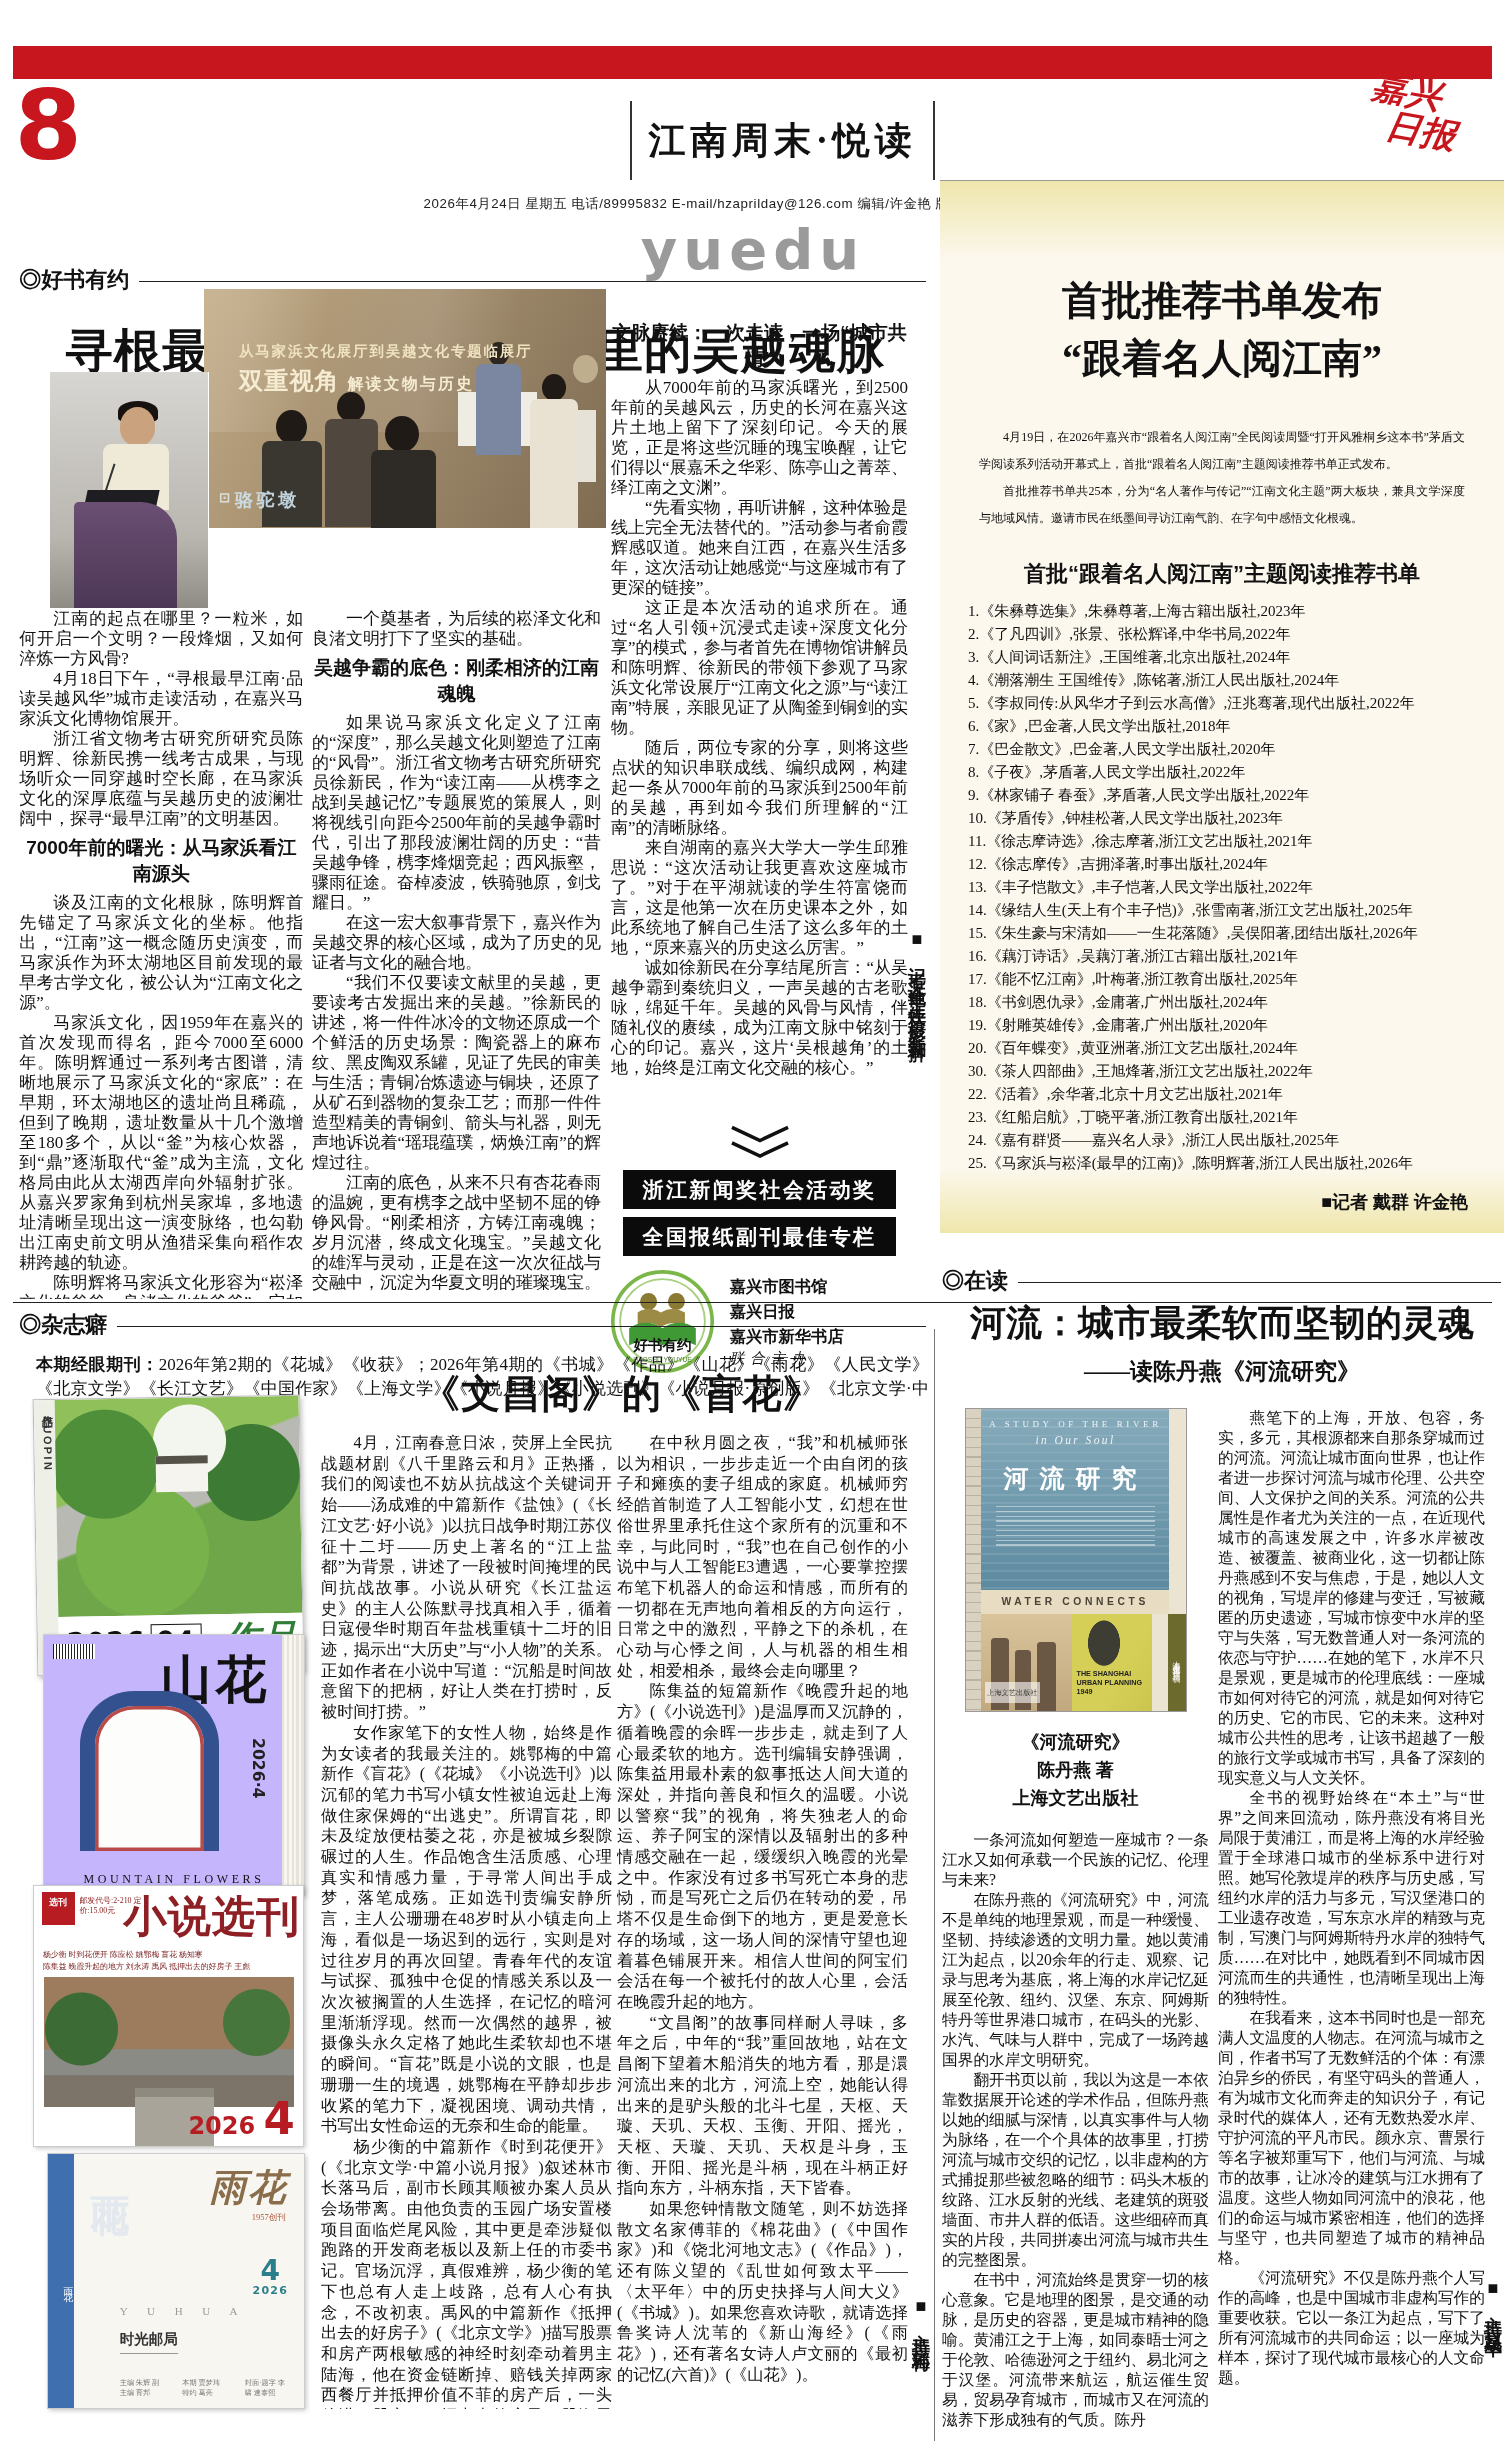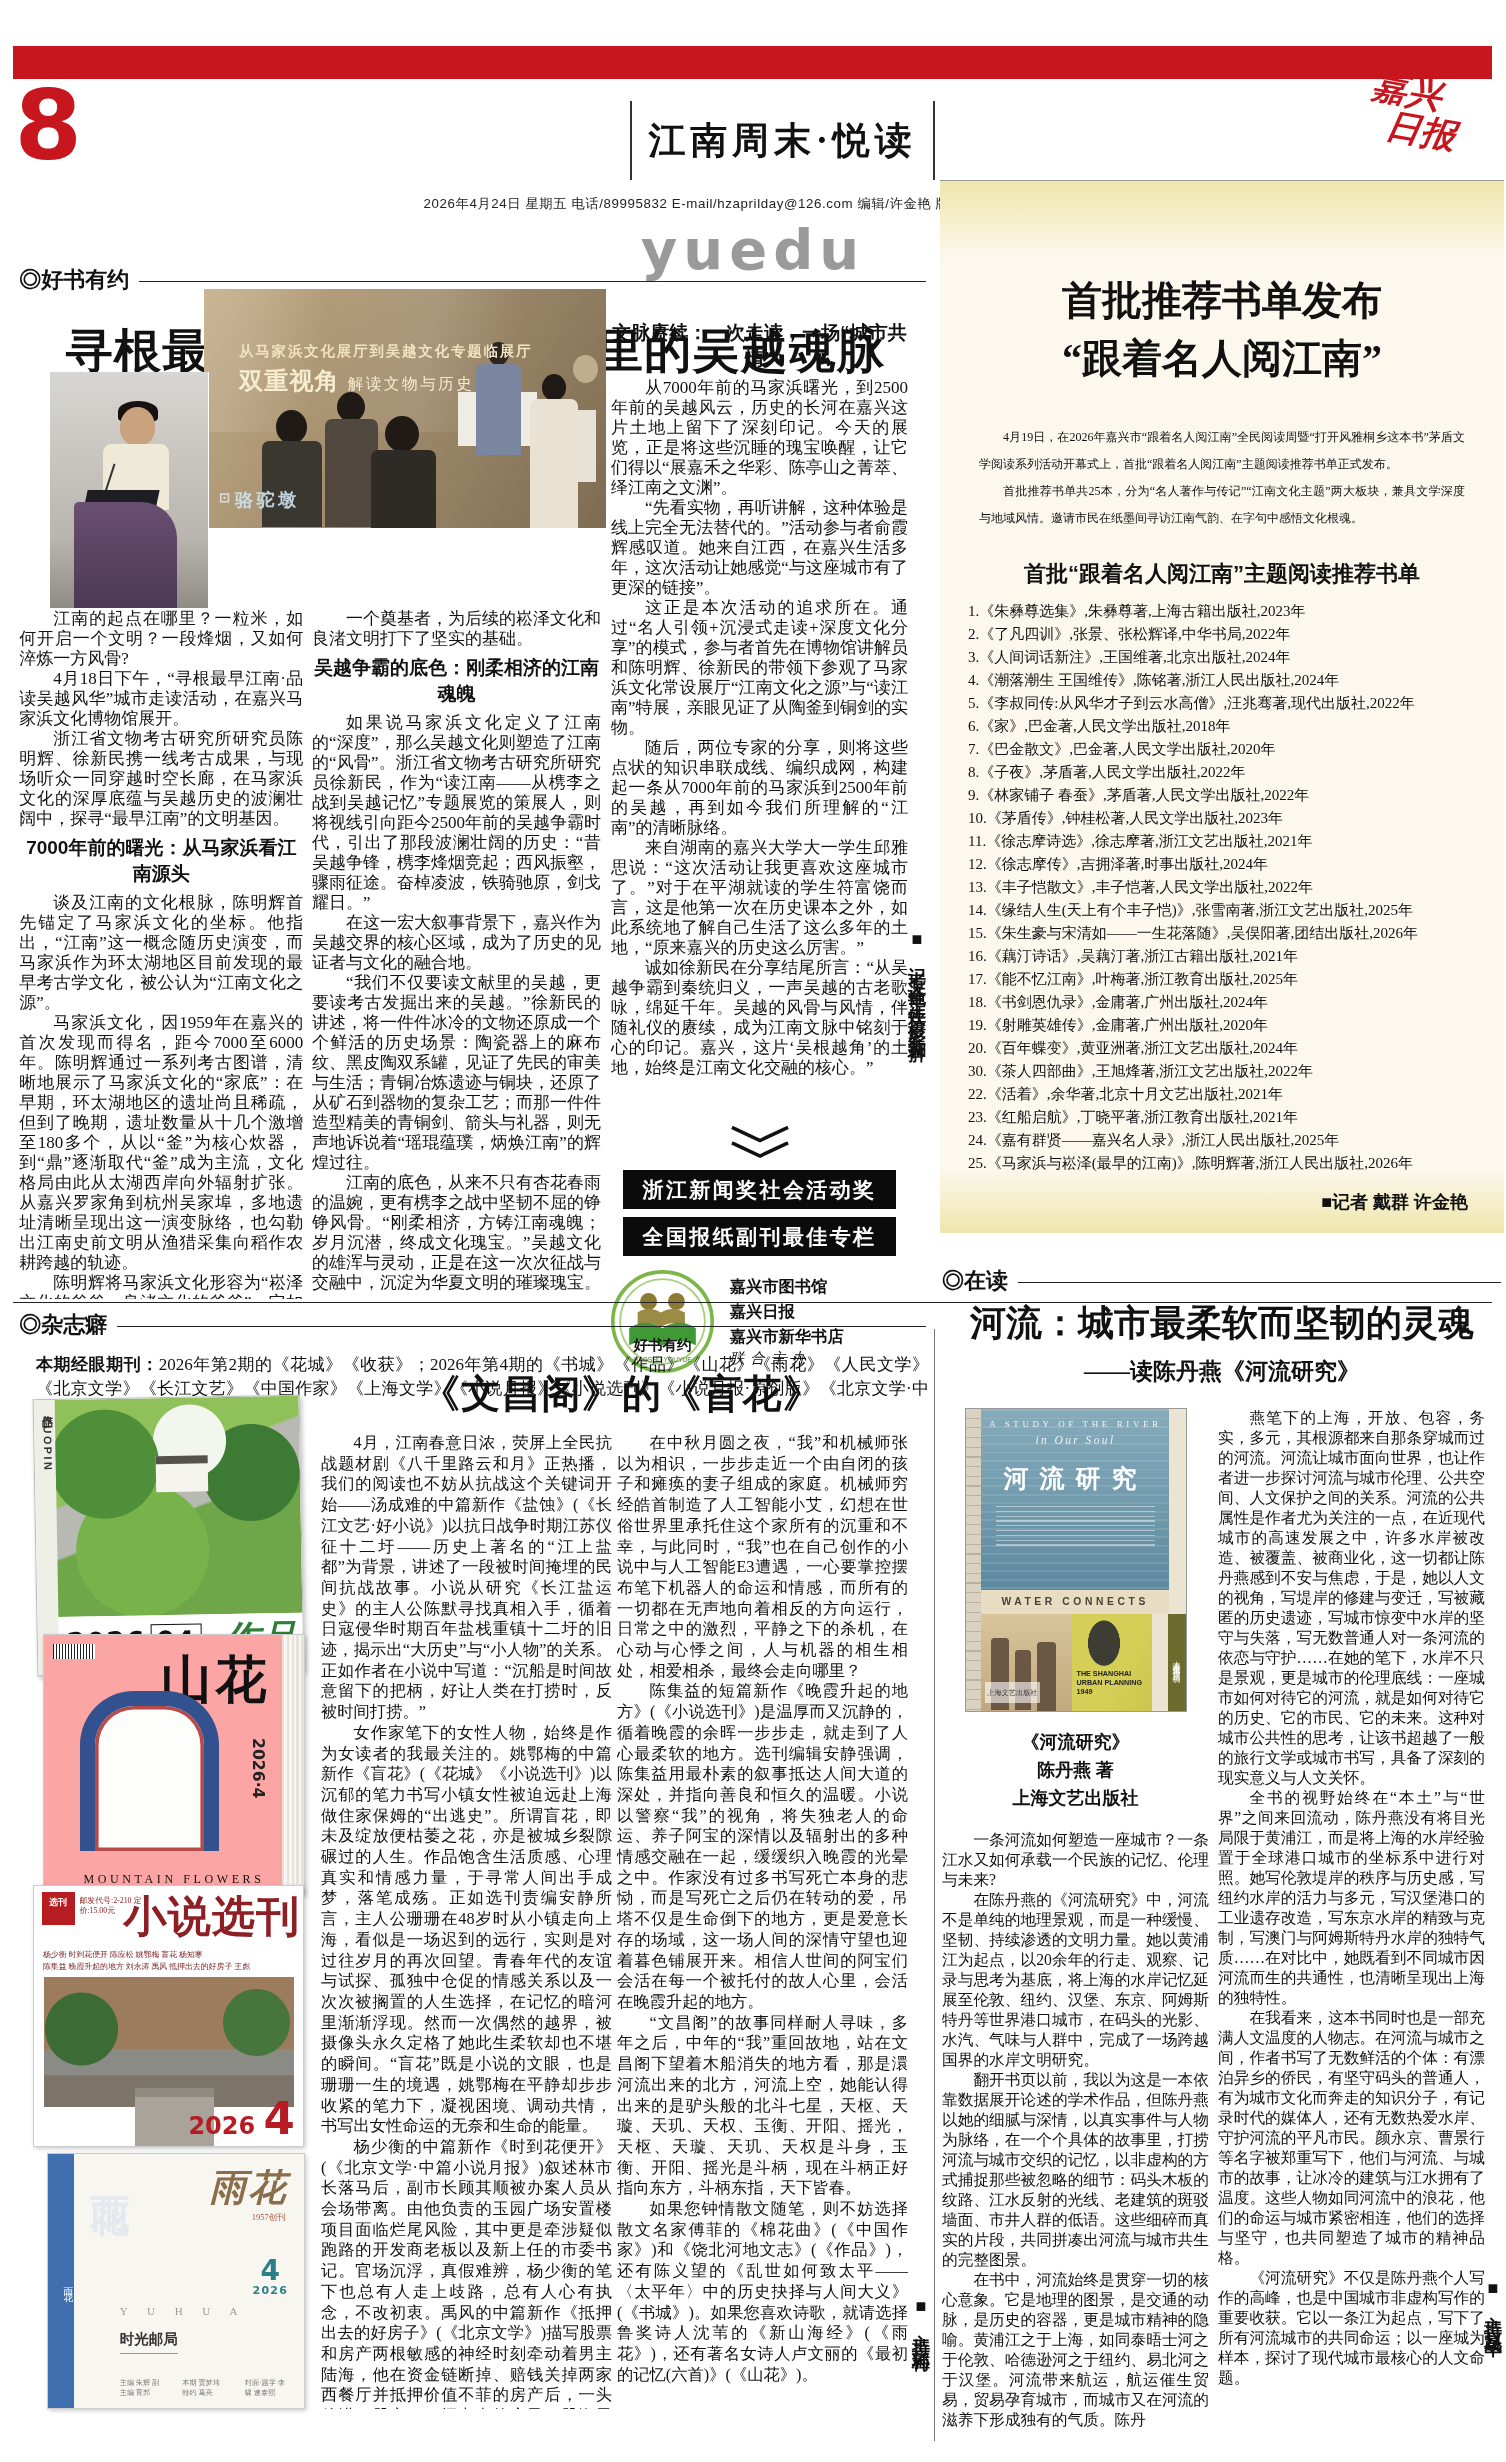--- a/index.html
+++ b/index.html
@@ -35,21 +35,21 @@
      font:bold 47px "Liberation Sans",sans-serif;letter-spacing:1.2px;margin:0;}
   .lead-col{font-size:17px;line-height:20px;}
   .photo-main{left:204px;top:289px;width:402px;height:239px;background:linear-gradient(120deg,#c2ab85,#9b8668 55%,#7e6c52);overflow:hidden;}
   .photo-main .case1{position:absolute;left:254px;top:103px;width:79px;height:54px;background:#efece4;}
   .photo-main .case2{position:absolute;left:338px;top:121px;width:54px;height:72px;background:#e6e2d8;}
   .photo-main .glass{position:absolute;left:0;top:0;width:100%;height:60%;background:linear-gradient(100deg,rgba(255,255,255,.12) 10%,rgba(255,255,255,0) 30%,rgba(255,255,255,.10) 55%,rgba(255,255,255,0) 75%);}
   .ph-head{position:absolute;border-radius:50%;background:#201a16;}
   .ph-body{position:absolute;border-radius:7.2px 7.2px 0 0;}
   .ov1{position:absolute;left:35px;top:53px;color:#efe3c0;font:bold 14.5px "Liberation Sans",sans-serif;letter-spacing:1.8px;}
   .ov2{position:absolute;left:35px;top:76px;color:#f5ecd2;font:bold 24px "Liberation Sans",sans-serif;letter-spacing:1.2px;}
-  .ov2 small{font-size:15.7px;font-weight:normal;letter-spacing:2.4px;}
+  .ov2 small{font-size:15.7px;font-weight:bold;letter-spacing:2.4px;}
   .ovwm{position:absolute;left:31px;bottom:15.7px;color:#cfe3ef;font:bold 18px "Liberation Serif",serif;letter-spacing:3.6px;opacity:.9;}
   .ovicons{position:absolute;left:-40px;top:1.2px;font-size:13.3px;color:#e8f2f8;opacity:.85;letter-spacing:4.8px;}
   .photo-inset{left:50px;top:372px;width:158px;height:236px;background:linear-gradient(#d8d6d2,#b9b6b0 70%,#8f8c86);overflow:hidden;border-right:1.8px solid #fff;}
   .podium{position:absolute;left:24px;top:130px;width:103px;height:106px;background:linear-gradient(#6a4f72,#4c3756);border-radius:4.8px 36px 0 0;}
   .laptop{position:absolute;left:36px;top:118px;width:72px;height:15.7px;background:#1d1d22;transform:skewX(-12deg);}
   .speaker-body{position:absolute;left:53px;top:72px;width:66px;height:66px;background:#efe9d8;border-radius:8.5px 8.5px 0 0;}
   .speaker-head{position:absolute;left:70px;top:35px;width:35px;height:39px;background:#caa27e;border-radius:50% 50% 45% 45%;}
   .speaker-hair{position:absolute;left:68px;top:29px;width:40px;height:20.5px;background:#17120f;border-radius:50% 50% 20% 20%;}
   .mic{position:absolute;left:58px;top:91px;width:2.4px;height:36px;background:#333;transform:rotate(18deg);}
   .chev{display:block;margin:15.7px auto 4.8px;}
@@ -87,21 +87,21 @@
       linear-gradient(160deg,#8fc05a 35%,#b9b9b4 36% 52%,#6fa64a 53%);}
   .c-zp .house{position:absolute;left:121px;top:58px;width:52px;height:28px;background:#f6f4ee;border-top:8.5px solid #55524a;}
   .c-zp .spine{position:absolute;left:0;top:0;width:20.5px;height:275px;background:#eef0e8;
       writing-mode:vertical-rl;font:bold 11px "Liberation Sans",sans-serif;color:#333;letter-spacing:2.4px;padding-top:6px;box-sizing:border-box;}
   .c-zp .strip{position:absolute;left:20.5px;top:217px;width:244px;height:57px;background:#fff;}
   .c-zp .yr{position:absolute;left:8.5px;top:8.5px;font:bold 26.6px "DejaVu Sans",sans-serif;letter-spacing:1.2px;}
   .c-zp .iss{display:inline-block;border:1.8px solid #111;padding:0 4.8px;margin-left:4.8px;}
   .c-zp .ln{position:absolute;left:9.7px;top:40px;font-size:9px;color:#444;}
   .c-zp .logo{position:absolute;right:6px;top:1.2px;font:bold italic 37px "Liberation Serif",serif;color:#2f7d36;}
   
-  .c-sh{left:12px;top:237px;width:260px;height:260px;border:0.6px solid #ccc;background:#fca5a5;}
+  .c-sh{left:12px;top:237px;width:260px;height:260px;border:0.6px solid #ccc;background:#c4b5fd;}
   .c-sh .fan{position:absolute;right:0;top:0;width:22px;height:100%;background:repeating-linear-gradient(90deg,#e7e3da 0 2.4px,#f8f6f1 2.4px 4.8px);}
   .c-sh .title{position:absolute;right:34px;top:11px;font:bold 51px "Liberation Serif",serif;letter-spacing:3.6px;}
   .c-sh .arch{position:absolute;left:36px;top:56px;width:109px;height:145px;border:15.7px solid #33508f;border-bottom:none;border-radius:54px 54px 0 0;
       background:linear-gradient(#fdfdfb,#fdfdfb);box-shadow:inset 0 0 0 3.6px #b84a4a;}
   .c-sh .iss{position:absolute;right:36px;top:103px;writing-mode:vertical-rl;font:bold 15.7px "DejaVu Sans",sans-serif;color:#222;}
   .c-sh .latin{position:absolute;left:0;bottom:8.5px;width:100%;text-align:center;font:12px "Liberation Serif",serif;letter-spacing:3.6px;}
   .c-sh .bc{position:absolute;left:8.5px;top:8.5px;width:42px;height:15.7px;background:repeating-linear-gradient(90deg,#222 0 1.2px,#fff 1.2px 3px);}
   
   .c-xk{left:2.4px;top:488px;width:269px;height:260px;border:0.6px solid #ccc;background:#fff;}
   .c-xk .red{position:absolute;left:7.2px;top:6px;width:33px;height:33px;background:#b61c22;color:#fff;font:bold 9px/11px "Liberation Sans",sans-serif;text-align:center;padding-top:4.8px;box-sizing:border-box;}

